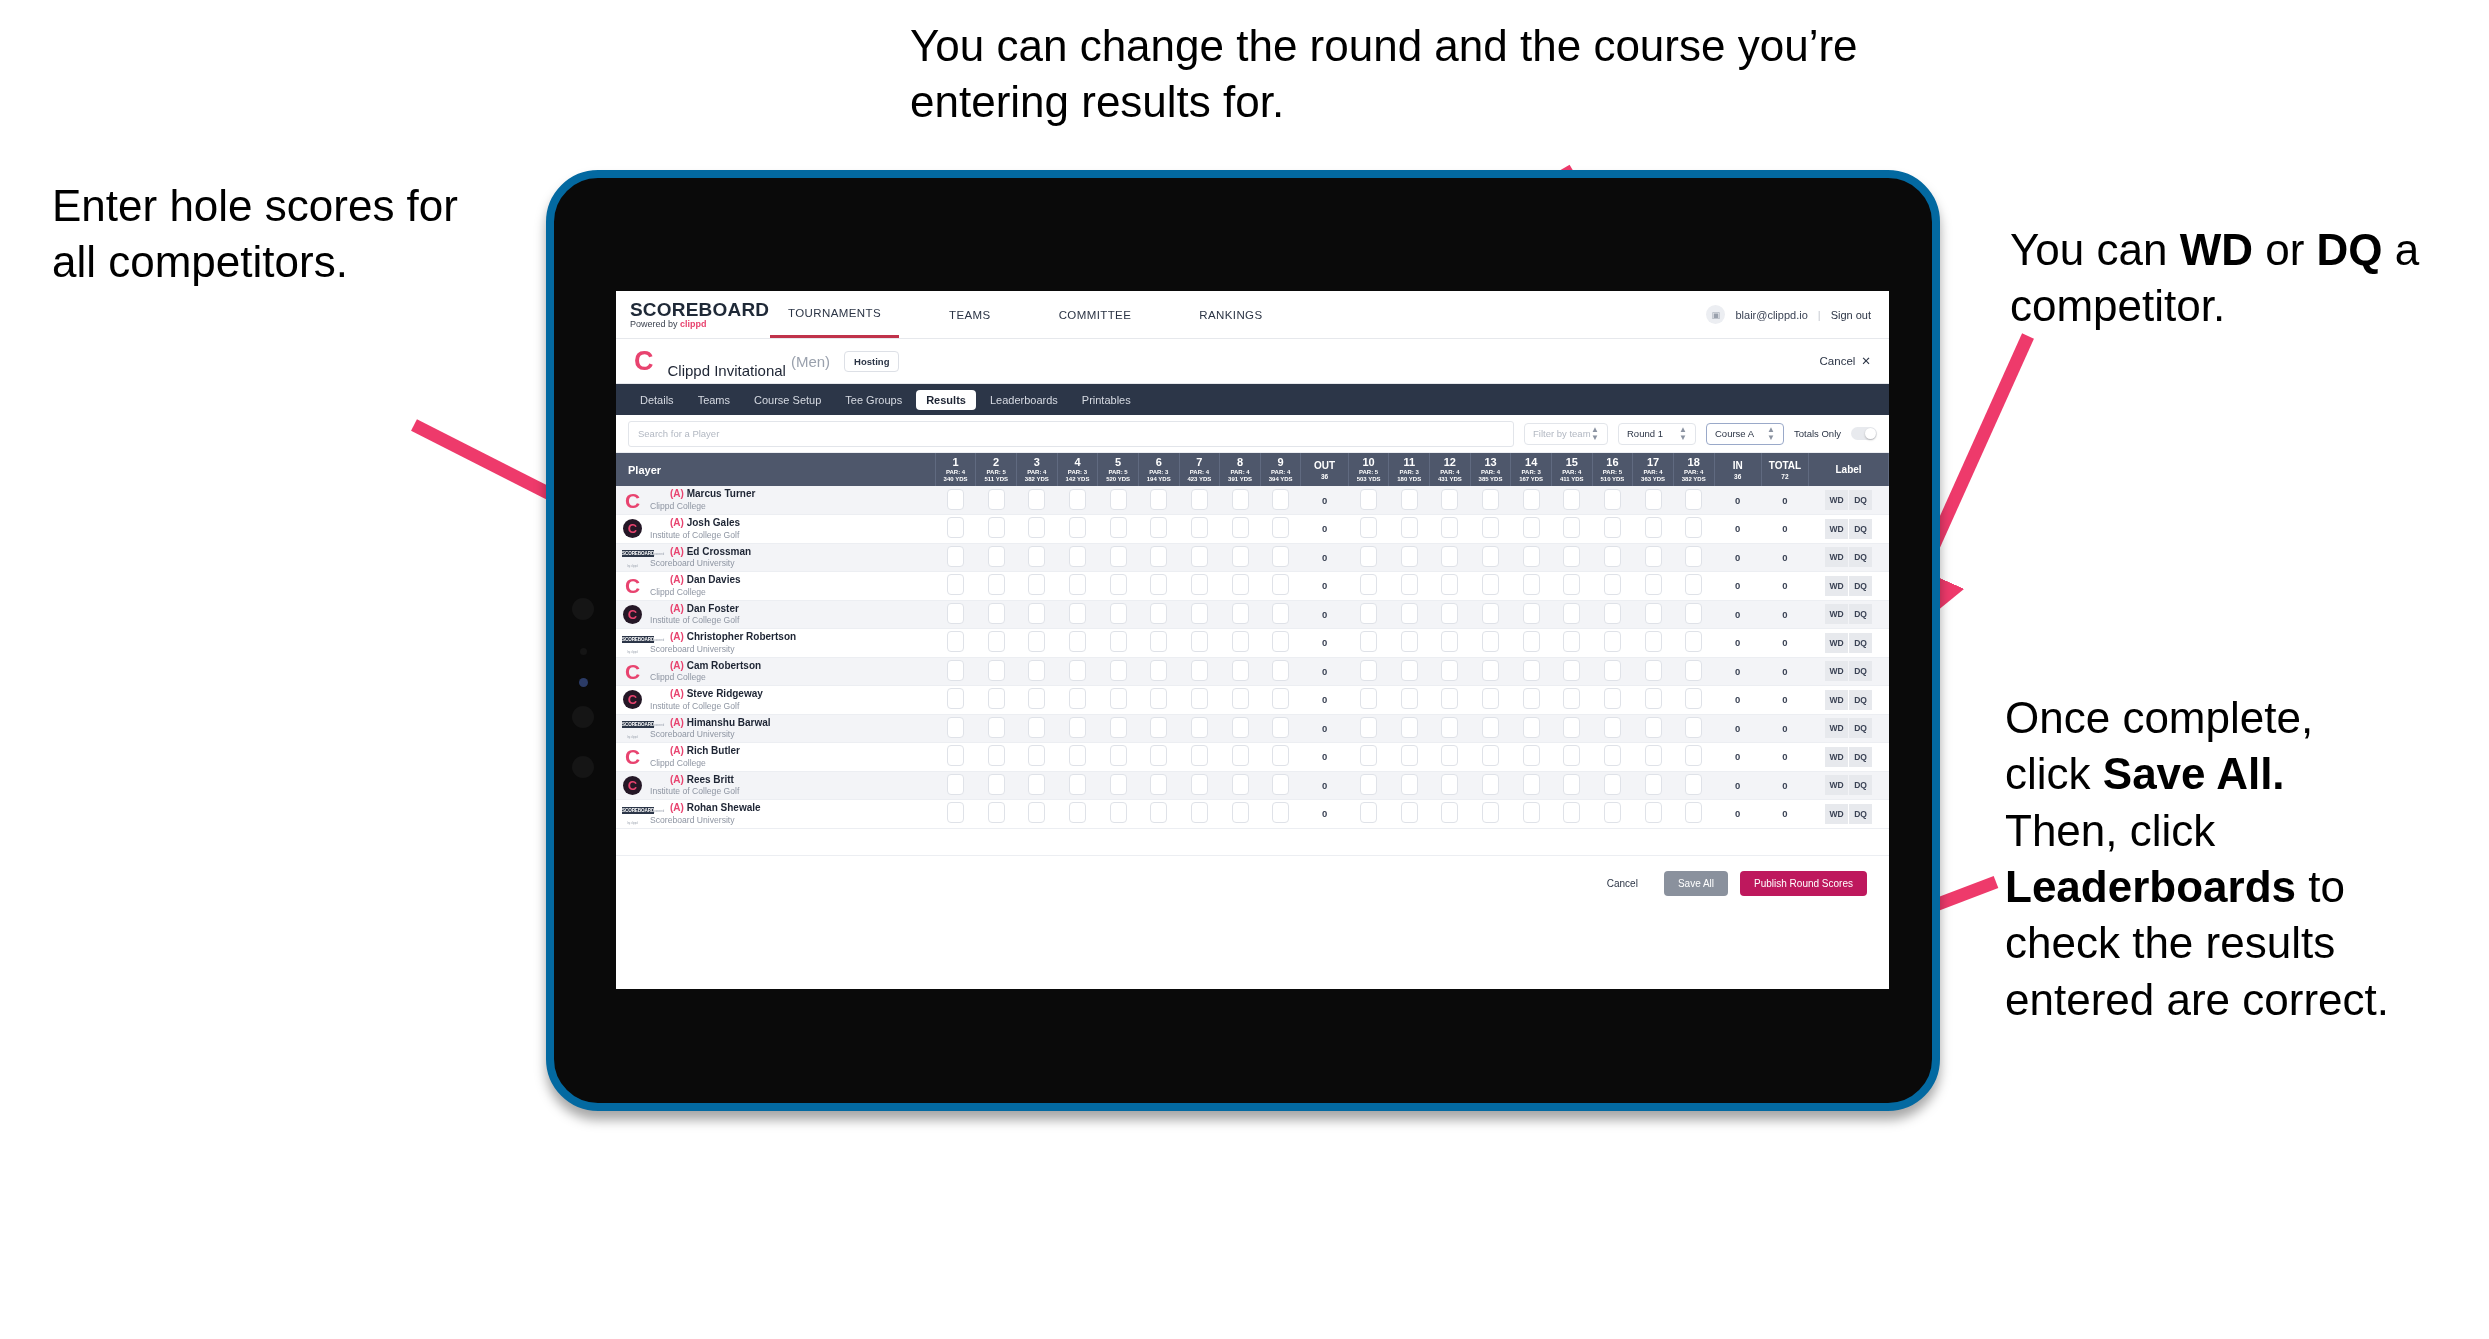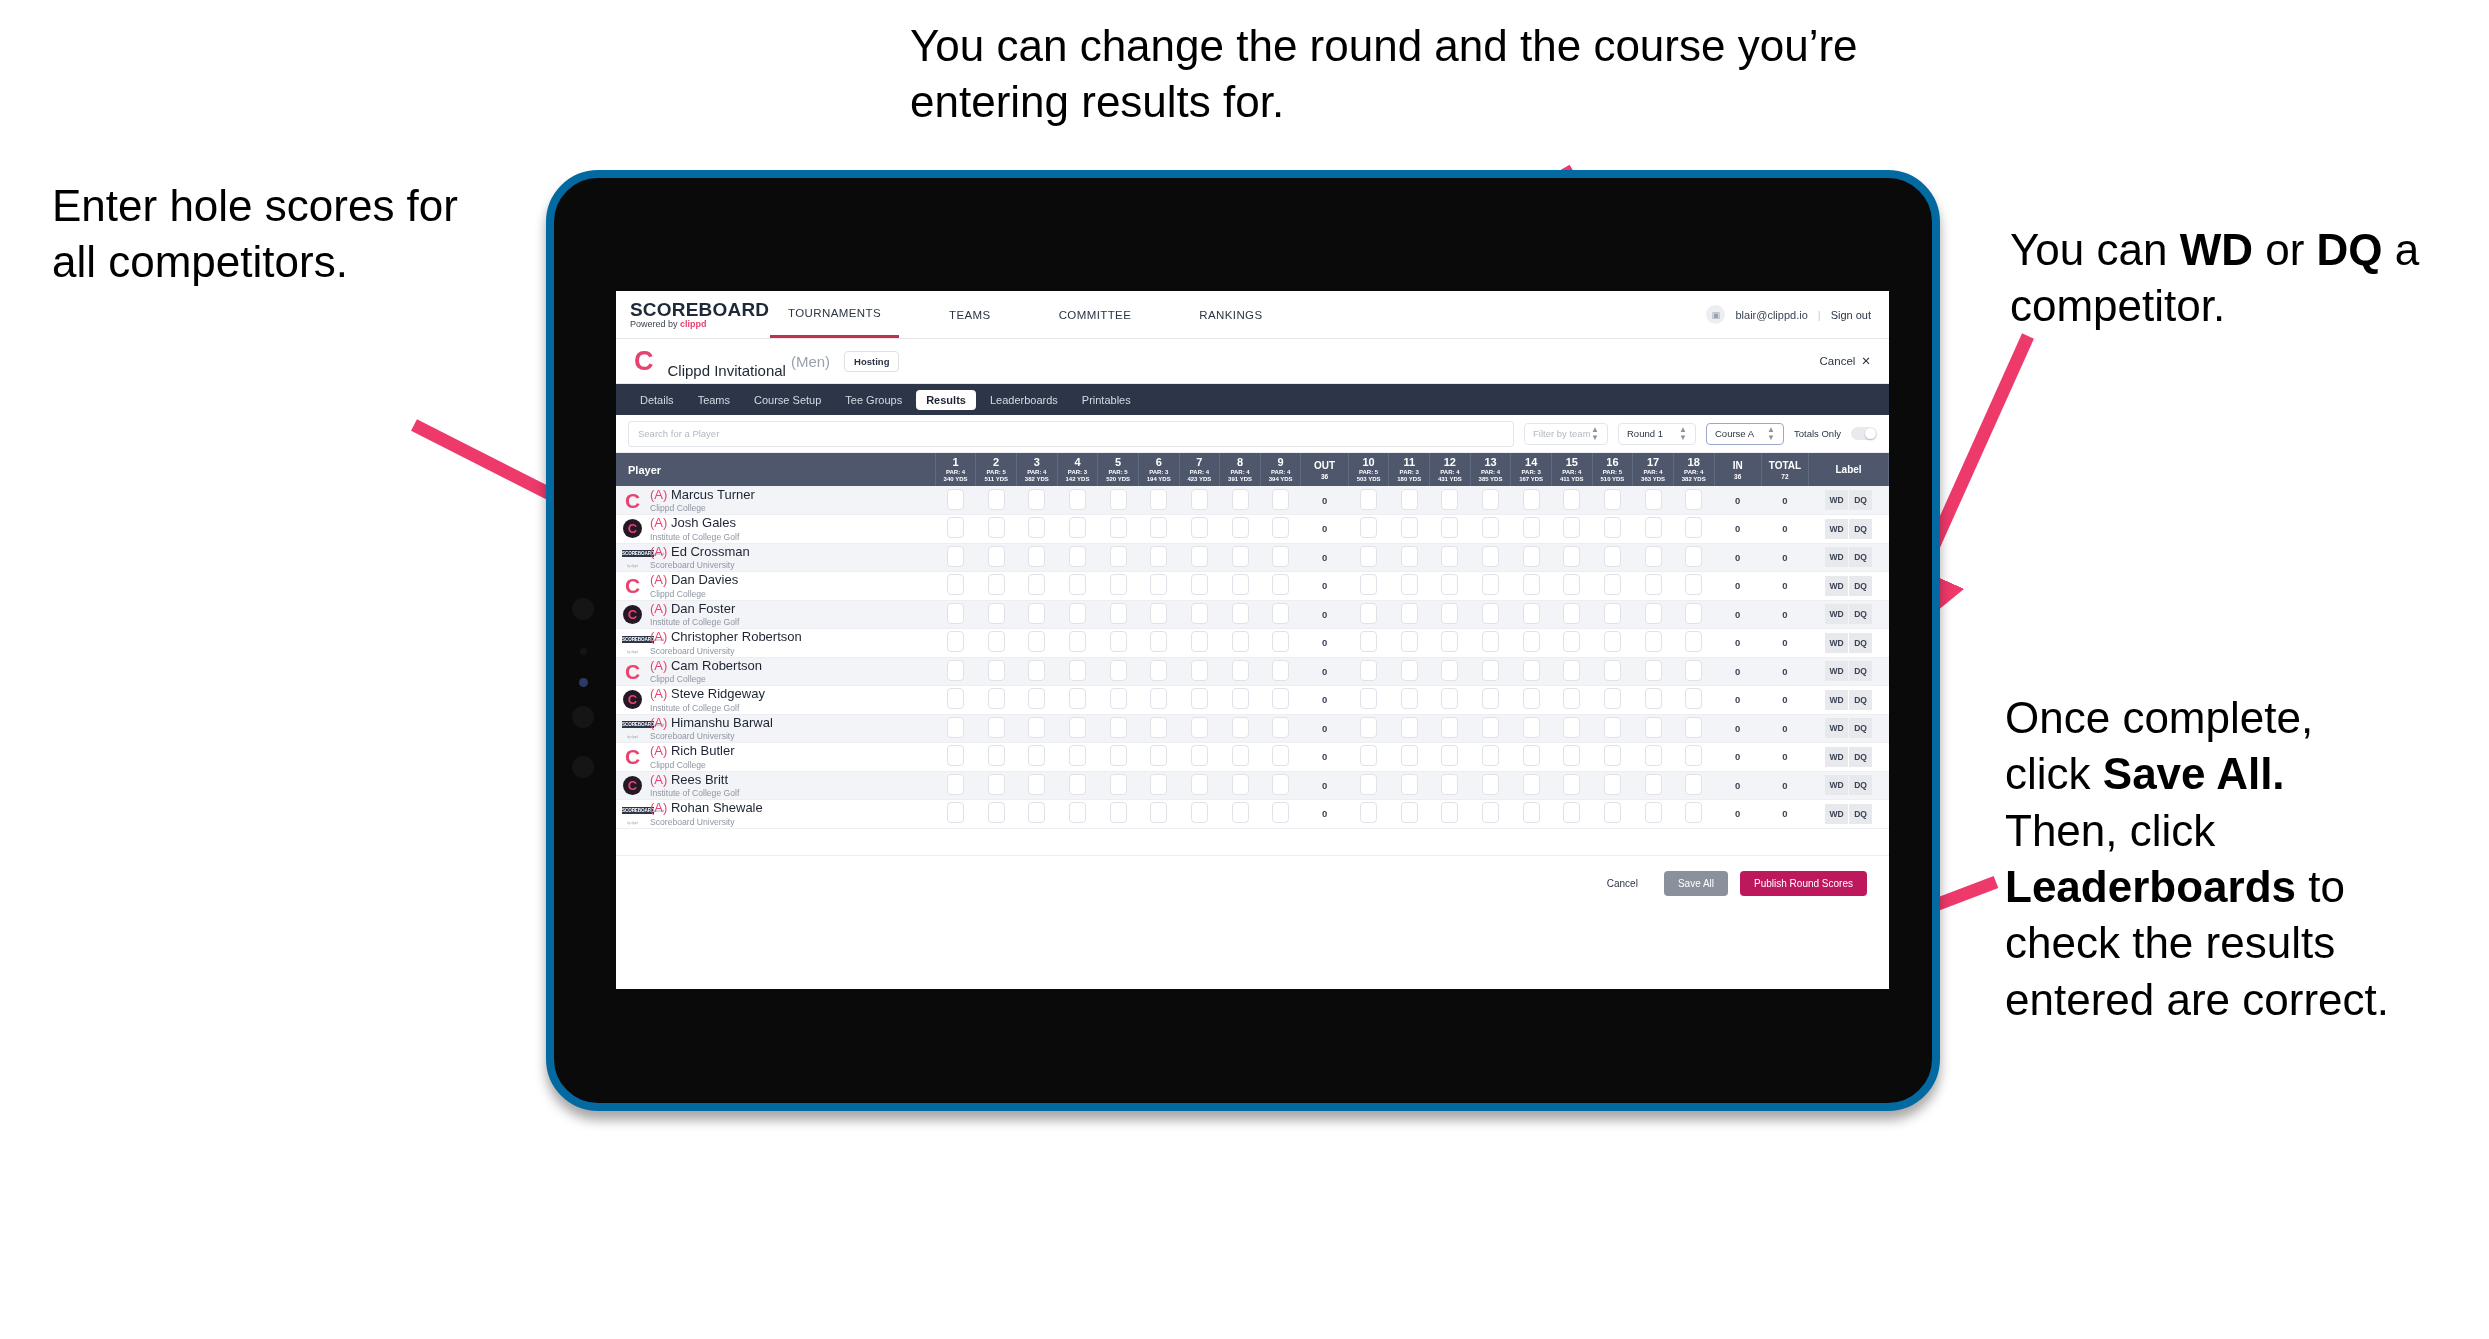--- a/index.html
+++ b/index.html
@@ -134,21 +134,21 @@
   .plogo { width: 21px; height: 21px; flex:0 0 21px; display:flex; align-items:center; justify-content:center; }
   .logo-c { font-size: 21px; font-weight:bold; color:#e8436f; line-height:1;
             font-family:"Liberation Sans", sans-serif; }
   .logo-dark { width:19px; height:19px; border-radius:50%; background:#241726;
                color:#e8436f; font-size:13px; font-weight:bold; display:flex;
                align-items:center; justify-content:center; line-height:1; }
   .logo-sb { width:21px; text-align:center; }
   .logo-sb .t1 { font-size:4.6px; font-weight:bold; color:#2c3648; letter-spacing:-.1px;
                  background:#2c3648; color:#fff; padding:1px 0; line-height:1; }
   .logo-sb .t2 { font-size:2.6px; color:#9aa1ad; line-height:1.3; }
-  .pname { font-size: 13px; font-weight:normal; color:#1d2433; line-height:1.25; }
+  .pname { font-size: 10px; font-weight:bold; color:#1d2433; line-height:1.25;margin-left:20px; }
   .pname .amat { color:#e8436f; }
   .pteam { font-size: 8.6px; color:#8e95a2; line-height:1.25; }
   td.cell { text-align:center; }
   .inp { display:inline-block; width: 17px; height: 21px; border:1px solid #dfe2e8;
          border-radius:4px; background:#fff; }
   td.val { text-align:center; font-size: 9.5px; color:#3b4355; font-weight:600; }
   td.label { text-align:center; }
   .wd, .dq { display:inline-block; width: 23px; padding: 5px 0; background:#e7e9ed;
              font-size: 8.5px; color:#3b4355; font-weight:600; text-align:center; }
   .wd { margin-right:1px; }

